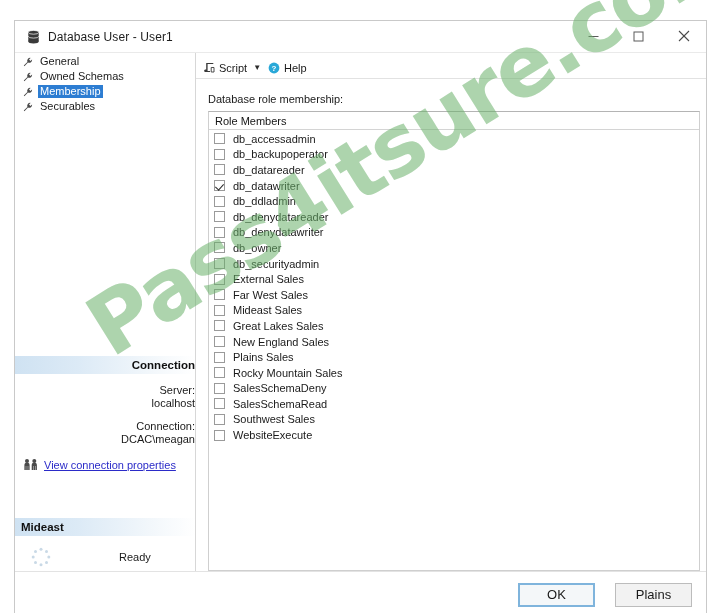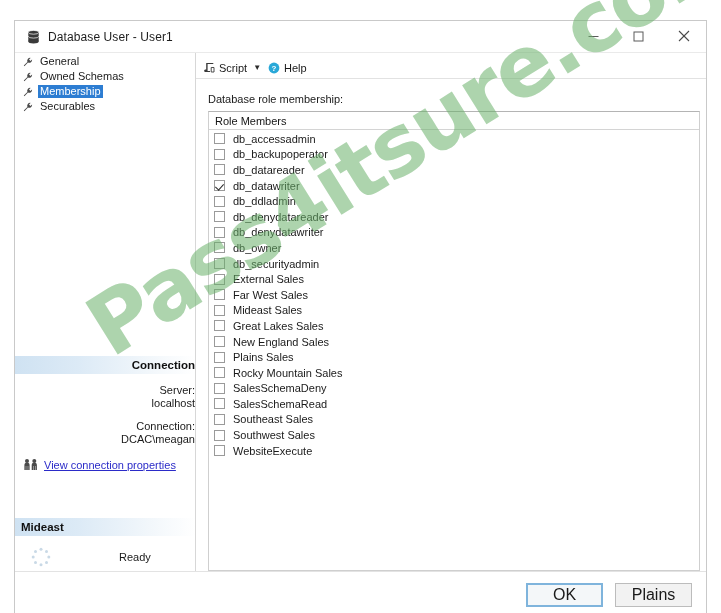--- a/index.html
+++ b/index.html
@@ -284,26 +284,26 @@
     border-top: 1px solid #e3e3e3;
     display: flex;
     align-items: center;
     justify-content: flex-end;
     padding-right: 14px;
     background: #ffffff;
   }
   .dlgbtn {
     width: 77px;
     height: 24px;
-    font-size: 16px;
+    font-size: 13px;
     font-family: "Liberation Sans", sans-serif;
     background: #f2f2f2;
     border: 1px solid #bcbcbc;
     color: #1a1a1a;
-    margin-left: 12px;
+    margin-left: 20px;
     cursor: default;
     padding: 0;
   }
   .dlgbtn.primary {
     border: 2px solid #7fb4dc;
     background: #f4f7f9;
   }
 
   
   #watermark {
@@ -536,24 +536,20 @@
               <div class="role-row">
                 <span class="cb"></span>
                 <span class="role-name">SalesSchemaDeny</span>
               </div>
               <div class="role-row">
                 <span class="cb"></span>
                 <span class="role-name">SalesSchemaRead</span>
               </div>
               <div class="role-row">
                 <span class="cb"></span>
-                <span class="role-name">Southeast Sales</span>
-              </div>
-              <div class="role-row">
-                <span class="cb"></span>
                 <span class="role-name">Southwest Sales</span>
               </div>
               <div class="role-row">
                 <span class="cb"></span>
                 <span class="role-name">WebsiteExecute</span>
               </div>
             </div>
         </div>
       </div>
 

